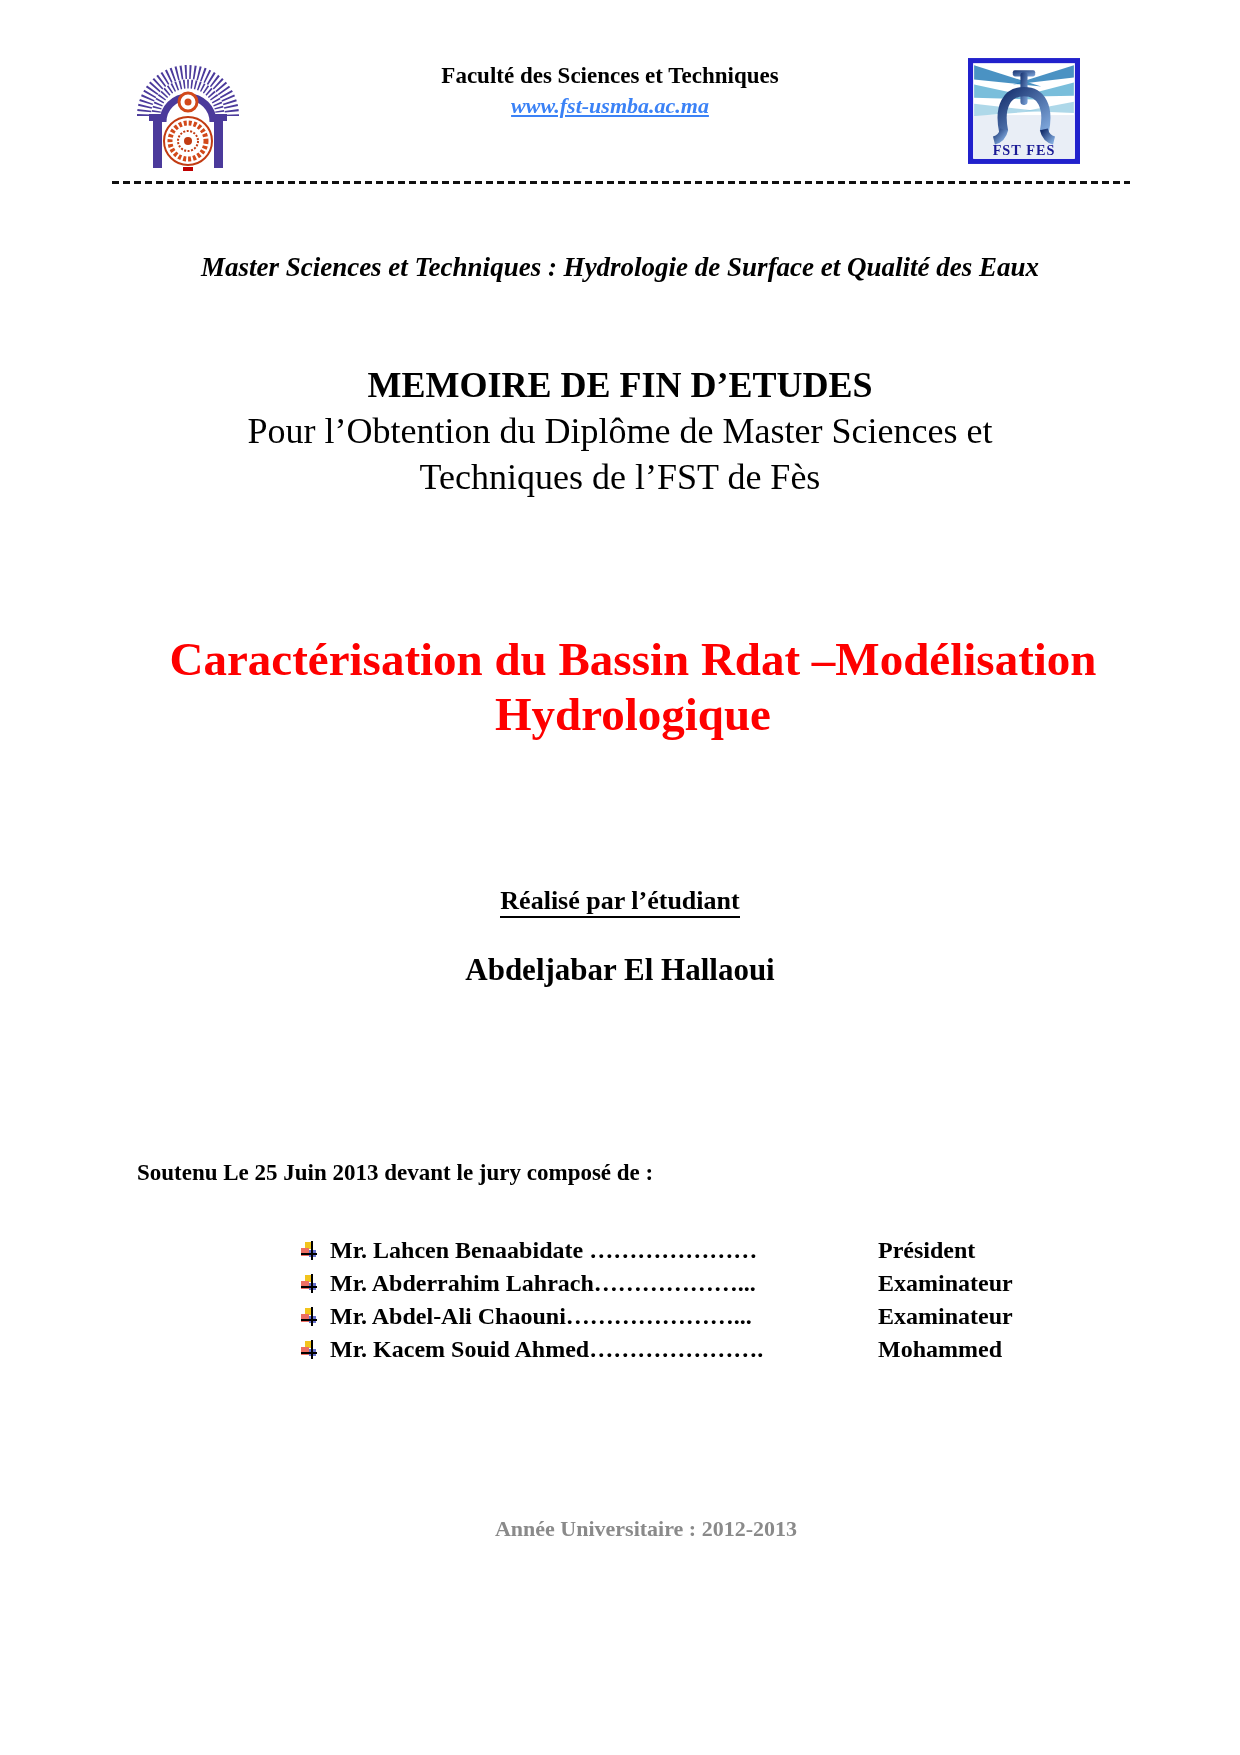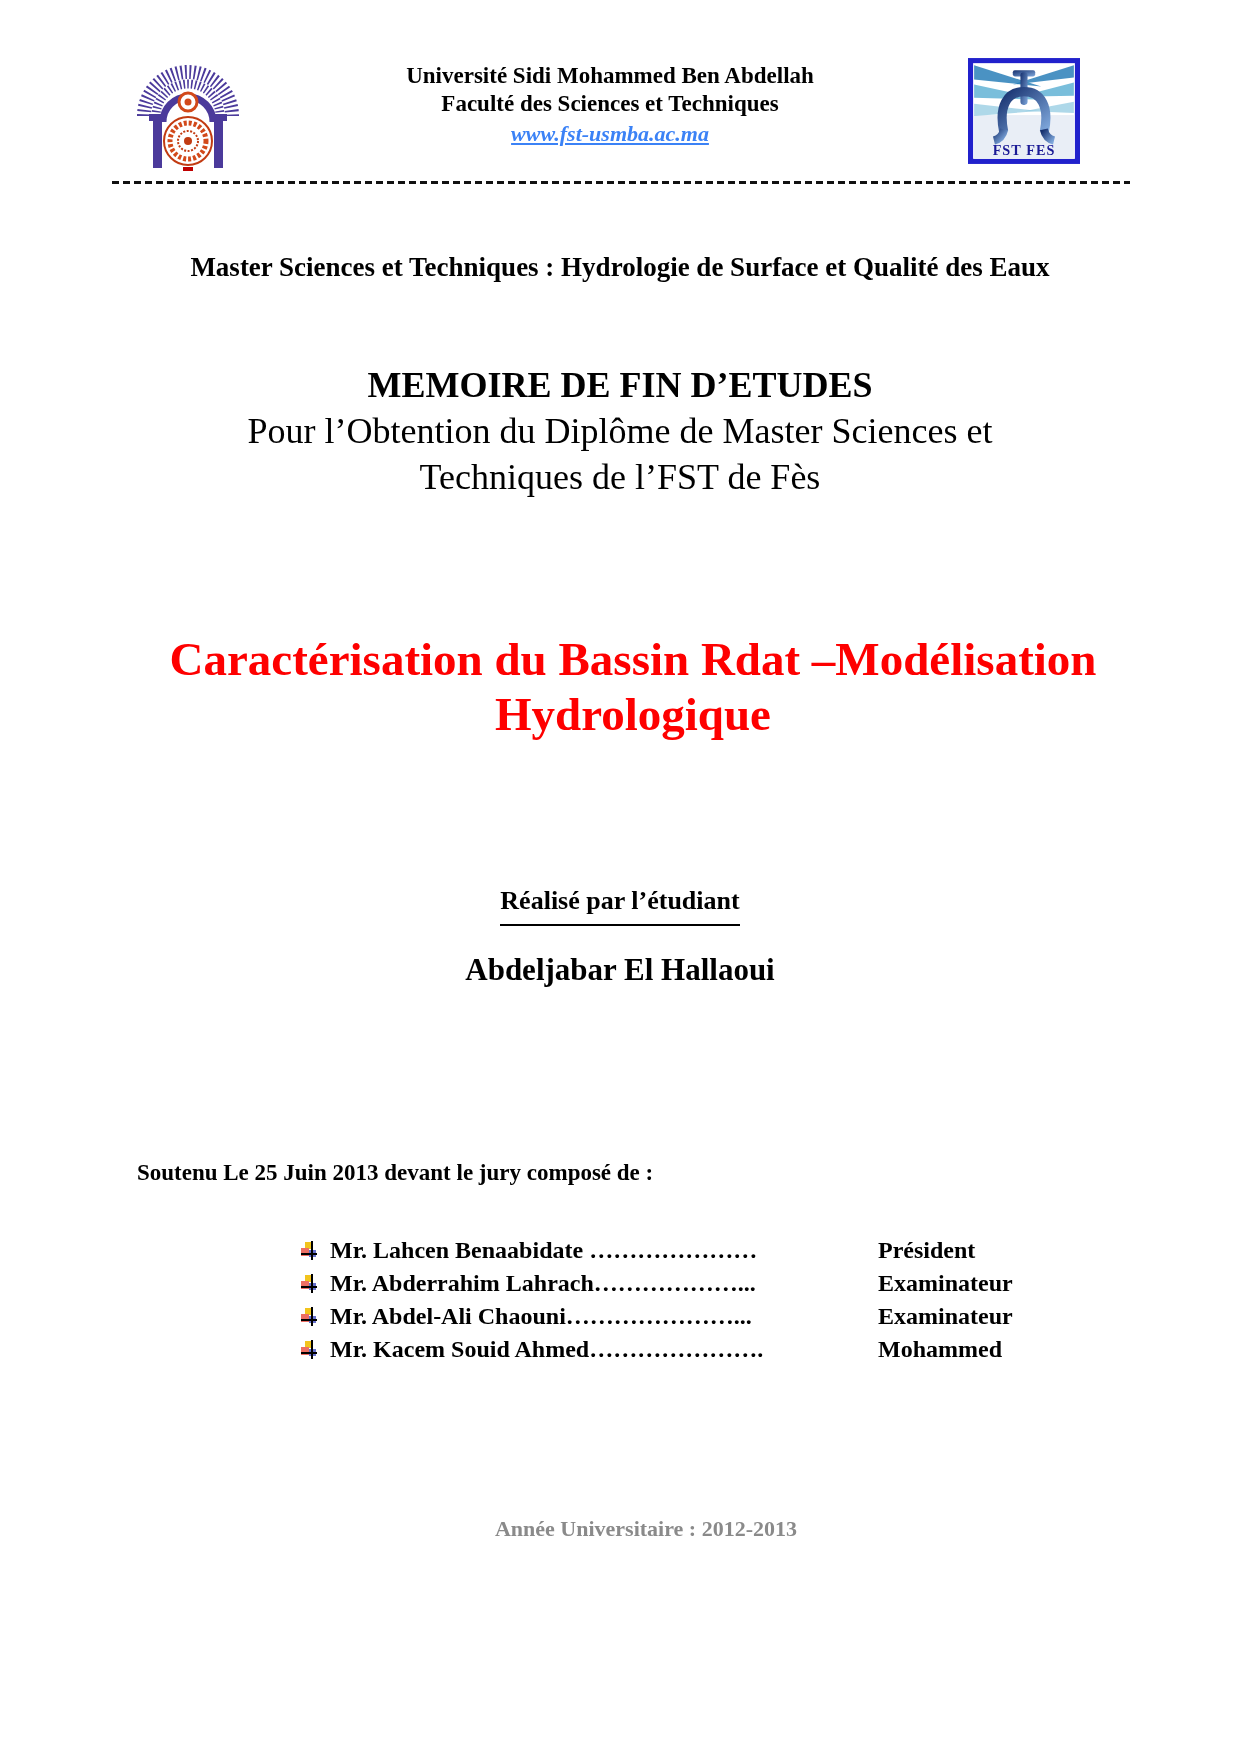--- a/index.html
+++ b/index.html
@@ -24,36 +24,36 @@
     font-size:22px;font-weight:bold;font-style:italic;
     text-decoration:underline;
   }
   .divider{
     position:absolute;left:112px;top:181px;width:1018px;height:3px;
     background:repeating-linear-gradient(90deg,#111 0 7px,transparent 7px 11px);
   }
   
   .program-line{
     position:absolute;left:0;top:252px;width:100%;
-    text-align:center;font-size:27px;font-weight:bold;
+    text-align:center;font-size:27px;font-weight:bold;font-style:italic;
   }
   .memoire-block{
     position:absolute;left:0;top:362px;width:100%;
     text-align:center;font-size:36px;line-height:46px;
   }
   .memoire-title{font-weight:bold;}
   .thesis-title{
     position:absolute;left:13px;top:632px;width:100%;
     text-align:center;font-weight:bold;font-size:47px;line-height:55px;
   }
   .realise{
     position:absolute;left:0;top:886px;width:100%;
     text-align:center;font-size:26px;font-weight:bold;
   }
-  .realise span{border-bottom:2px solid #000;padding-bottom:9px;}
+  .realise span{border-bottom:2px solid #000;padding-bottom:1px;}
   .student-name{
     position:absolute;left:0;top:952px;width:100%;
     text-align:center;font-size:31px;font-weight:bold;
   }
   .soutenu{
     position:absolute;left:137px;top:1160px;
     font-size:23px;font-weight:bold;
   }
   
   .jury{position:absolute;left:300px;top:1234px;width:860px;}
@@ -98,21 +98,20 @@
 
       <circle cx="55" cy="85" r="24" fill="#fff" stroke="#C23B12" stroke-width="2"></circle>
       <circle cx="55" cy="85" r="18" fill="none" stroke="#D2491A" stroke-width="5" stroke-dasharray="3,2"></circle>
       <circle cx="55" cy="85" r="10" fill="none" stroke="#C23B12" stroke-width="2" stroke-dasharray="2,1.5"></circle>
       <circle cx="55" cy="85" r="4" fill="#C23B12"></circle>
       <rect x="50" y="111" width="10" height="4" fill="#C00000"></rect>
     </svg>
   </div>
 
   <div class="hdr-center">
-    <div class="hdr-university">Université Sidi Mohammed Ben Abdellah</div>
     <div class="hdr-faculty">Faculté des Sciences et Techniques</div>
     <a class="hdr-link" style="color:#3b82f6" href="#">www.fst-usmba.ac.ma</a>
   </div>
 
   <div class="hdr-right-logo">
     <svg width="112" height="106" viewBox="0 0 110 104" xmlns="http://www.w3.org/2000/svg">
       <defs>
         <linearGradient id="archg" x1="0" y1="0" x2="1" y2="1">
           <stop offset="0" stop-color="#16306e"></stop>
           <stop offset="1" stop-color="#7fa8dc"></stop>

